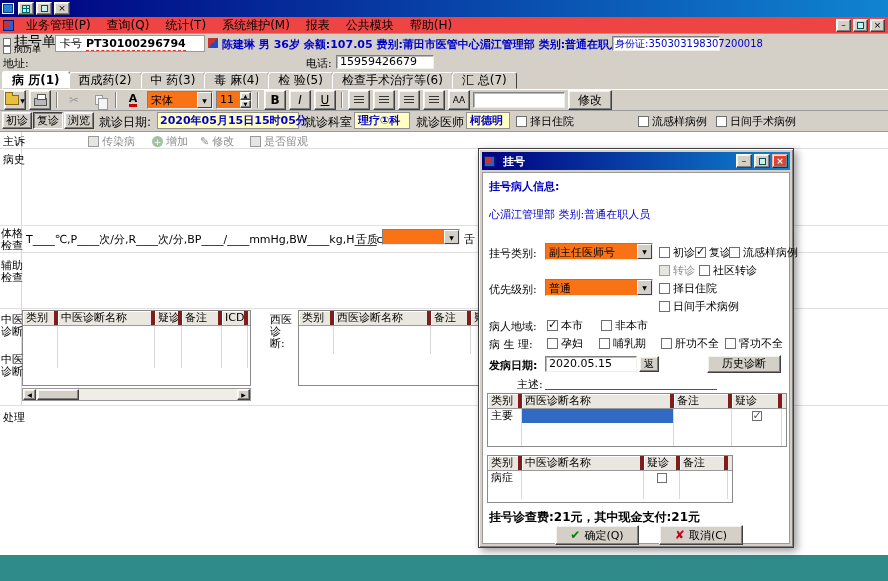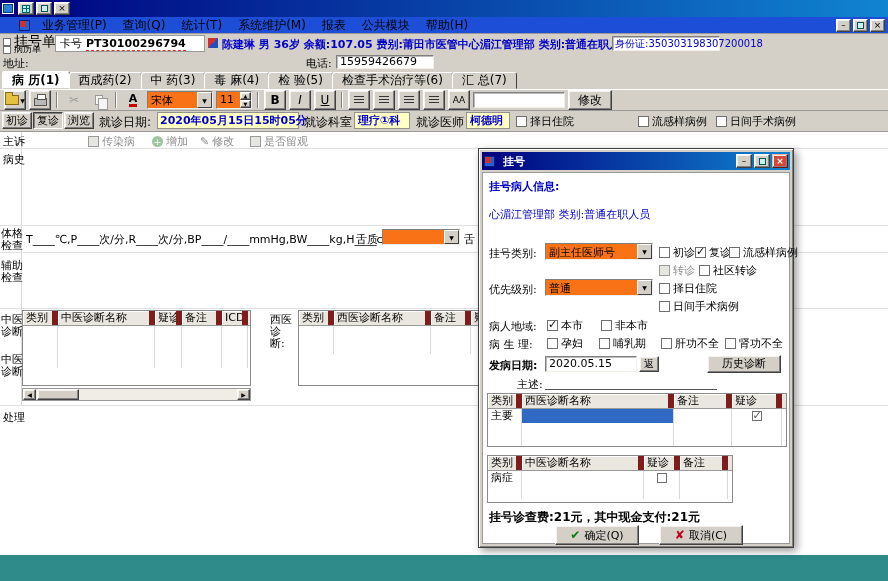--- a/index.html
+++ b/index.html
@@ -30,40 +30,40 @@
   
   .combo { display:flex; align-items:stretch; background:#f97316; border:1px solid;
            border-color:#808080 #eee #eee #808080; }
   .combo .ct { flex:1; font-size:11px; padding:1px 3px; white-space:nowrap; overflow:hidden; }
   .combo .dd { width:15px; background:#d4d0c8; border:1px solid; border-color:#fff #404040 #404040 #fff;
                display:flex; align-items:center; justify-content:center; font-size:6px; }
   .sep { width:0; height:16px; border-left:1px solid #808080; border-right:1px solid #fff; margin:0 2px; }
   
   .gridtbl { background:#fff; border:1px solid #8a8a8a; overflow:hidden; }
   .hd { display:flex; background:#e9e7df; border-bottom:1px solid #9a9a9a; }
-  .hd .hc { font-size:11px; padding:0 3px; border-right:6px solid #7f1d1d; height:14px; line-height:14px;
+  .hd .hc { font-size:11px; padding:0 3px; border-right:4px solid #7f1d1d; height:14px; line-height:14px;
             box-shadow: inset 1px 1px 0 #fff; white-space:nowrap; overflow:hidden; flex:none; }
   .rw { display:flex; }
   .rw .cl { font-size:11px; padding:0 3px; border-right:1px solid #d8d8d8; height:14px; line-height:14px;
             white-space:nowrap; overflow:hidden; flex:none; }
   
   #titlebar { left:0; top:0; width:888px; height:17px;
     background: linear-gradient(90deg,#00007f,#1084d0); color:#fff; display:flex; align-items:center; }
   .appico { width:12px; height:11px; margin:0 4px 0 2px; background:#2a7fd4; border:1px solid #fff;
             box-shadow: inset 0 0 0 1px #00407f; flex:none; }
   #titlebar .ttl { font-size:11px; font-weight:bold; flex:1; white-space:nowrap; }
   .tbtn { width:16px; height:13px; margin-right:2px; display:inline-flex; align-items:center;
           justify-content:center; font-size:9px; line-height:1; color:#000; }
   .gridico { width:8px; height:8px; border:1px solid #066;
     background: linear-gradient(#066,#066) 50% 0/1px 100% no-repeat,
                 linear-gradient(#066,#066) 0 50%/100% 1px no-repeat, #aee; }
   .resico { width:7px; height:7px; border:1px solid #055; background:#cee; }
   
-  #menubar { left:0; top:17px; width:888px; height:17px; background:#1d4ed8;
-             border-bottom:1px solid #9a9a9a; display:flex; align-items:center;padding-left:16px; }
+  #menubar { left:0; top:17px; width:888px; height:17px; background:#ef4444;
+             border-bottom:1px solid #9a9a9a; display:flex; align-items:center; }
   .mico { width:11px; height:11px; margin:0 4px 0 3px; background:#c83232; border:1px solid #002080;
           box-shadow: inset -3px -3px 0 #2a5fd4; flex:none; }
   .mitem { padding:0 8px; font-size:12px; white-space:nowrap; }
   #mdi-btns { margin-left:auto; display:flex; gap:2px; padding-right:3px; }
   .mbtn { width:15px; height:13px; display:inline-flex; align-items:center; justify-content:center;
           font-size:9px; line-height:1; }
   
   .folder { width:14px; height:10px; background:#e8c040; border:1px solid #8a6a10; position:relative; }
   .folder::before { content:""; position:absolute; left:-1px; top:-4px; width:6px; height:3px;
                     background:#e8c040; border:1px solid #8a6a10; border-bottom:none; }

